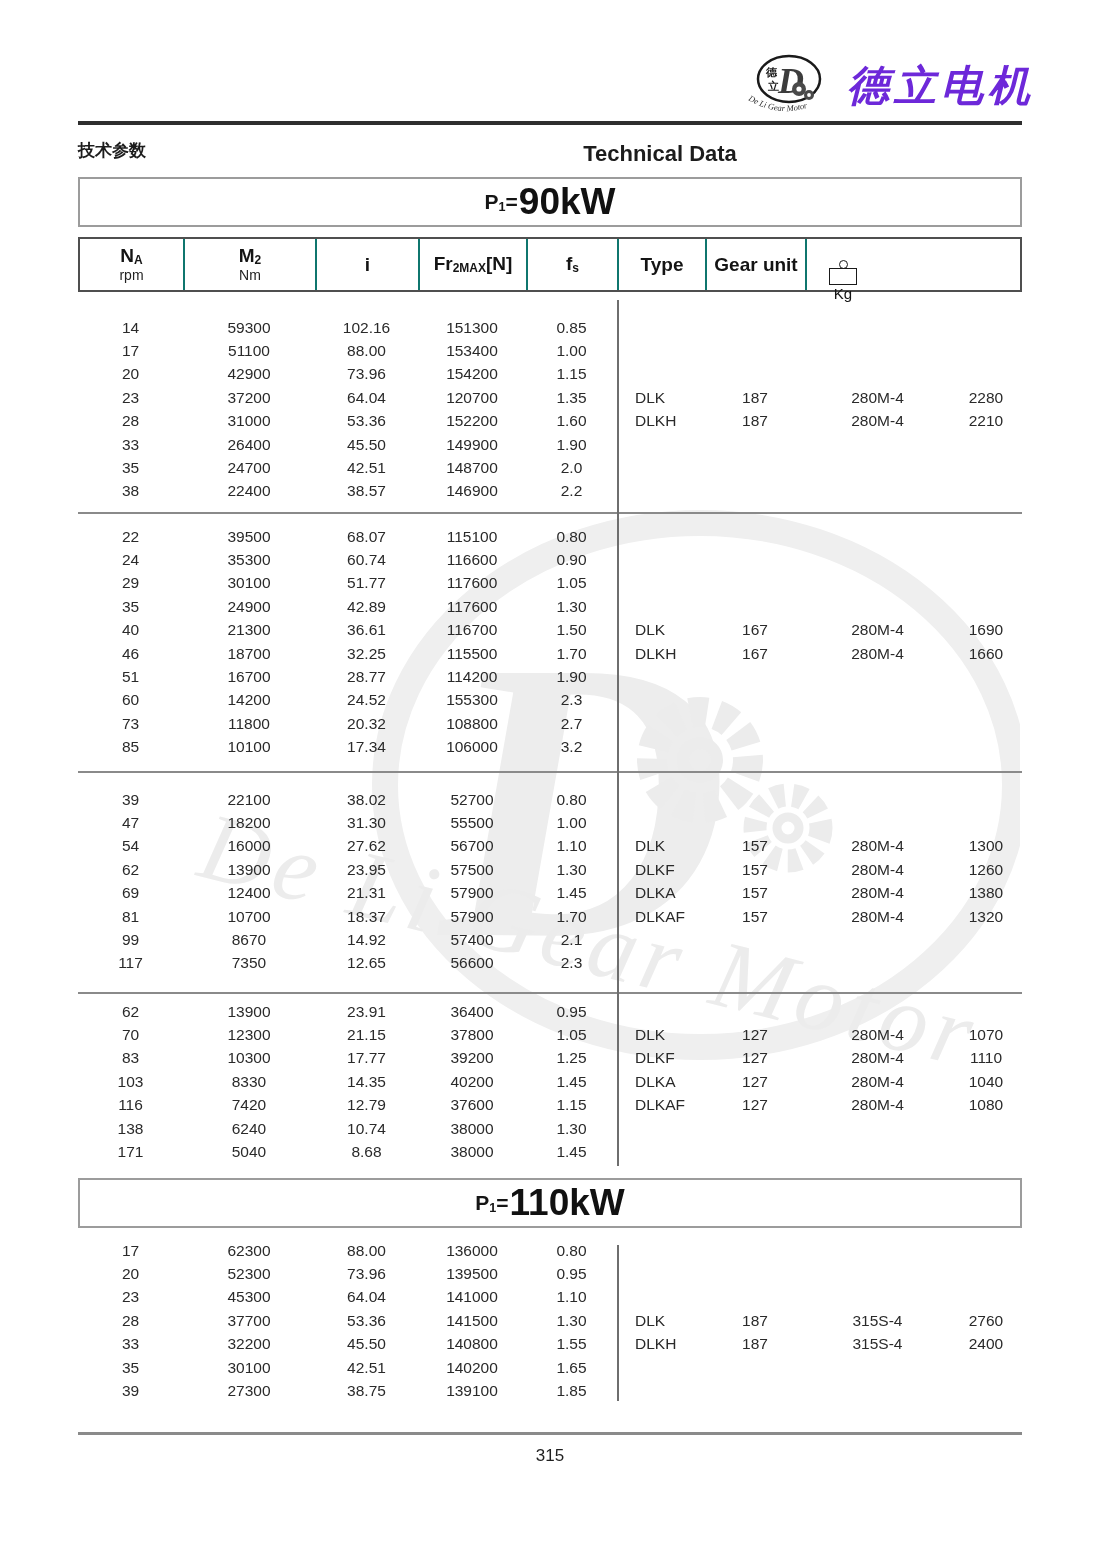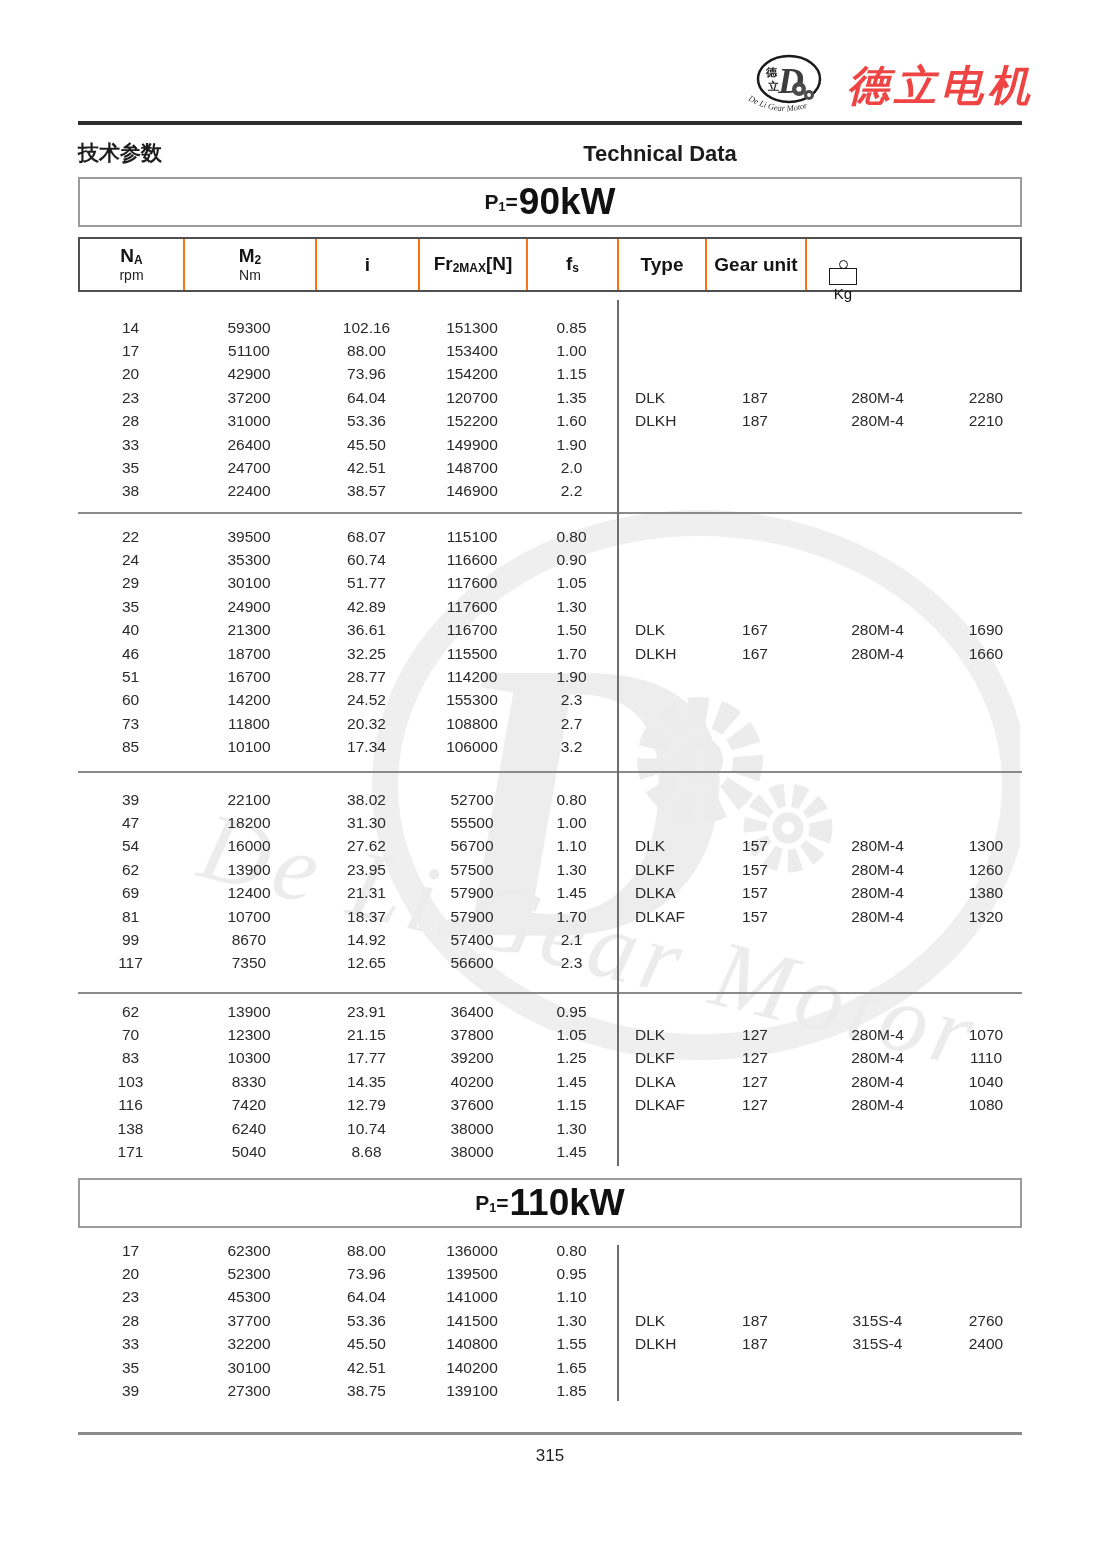--- a/index.html
+++ b/index.html
@@ -5,36 +5,36 @@
   html,body{margin:0;padding:0;background:#e9e9e9;}
   .page{
     position:relative; width:1100px; height:1555px; margin:0 auto;
     background:#ffffff; overflow:hidden;
     font-family:"Liberation Sans", sans-serif; color:#262626;
   }
   
   .brand-row{position:absolute; top:50px; left:742px; width:300px; height:72px;
     display:flex; align-items:center; gap:10px;}
   .brand-cn{font-family:"DejaVu Serif", serif; font-size:42px; font-weight:bold;
-    letter-spacing:5px; color:#ef4444; white-space:nowrap; font-style:italic;}
+    letter-spacing:5px; color:#6d28d9; white-space:nowrap; font-style:italic;}
   .top-rule{position:absolute; left:78px; top:121px; width:944px; height:4px; background:#2e2e2e;}
-  .title-cn{position:absolute; left:78px; top:139px; font-size:21px; font-weight:bold; color:#1c1c1c;}
+  .title-cn{position:absolute; left:78px; top:139px; font-size:17px; font-weight:bold; color:#1c1c1c;}
   .title-en{position:absolute; left:575px; top:141px; width:170px; text-align:center;
     font-size:22px; font-weight:bold; color:#1c1c1c;}
   
   .power-box{position:absolute; left:78px; width:944px; height:50px;
     border:2px solid #9c9c9c; box-sizing:border-box; background:#fff;
     display:flex; align-items:center; justify-content:center;}
   .p-small{font-size:21px; font-weight:bold; color:#151515; letter-spacing:0;}
   .p-big{font-size:37px; font-weight:bold; color:#111; letter-spacing:0; margin-left:1px;}
   .sub{font-size:0.6em; vertical-align:-0.18em; font-weight:inherit;}
   
   .thead{position:absolute; left:78px; top:237px; width:944px; height:55px;
     display:flex; box-sizing:border-box; border:2px solid #4f4f4f; background:#fff;}
-  .th-cell{box-sizing:border-box; border-right:2px solid #f97316;
+  .th-cell{box-sizing:border-box; border-right:2px solid #0f766e;
     display:flex; flex-direction:column; align-items:center; justify-content:center; line-height:1.05;}
   .th-cell:last-child{border-right:none;margin-top:33px;}
   .th-main{font-size:19px; font-weight:bold; color:#141414;}
   .th-main .sub{font-size:12px;}
   .th-unit{font-size:14px; color:#222; margin-top:1px;}
   .c0{flex:0 0 105px;} .c1{flex:0 0 132px;} .c2{flex:0 0 103px;}
   .c3{flex:0 0 108px;} .c4{flex:0 0 91px;}  .c5{flex:0 0 88px;}
   .c6{flex:0 0 100px;} .c7{flex:0 0 145px;} .c8{flex:0 0 72px;}
   .th-kg{justify-content:center;}
   .kg-icon{display:flex; flex-direction:column; align-items:center;}

